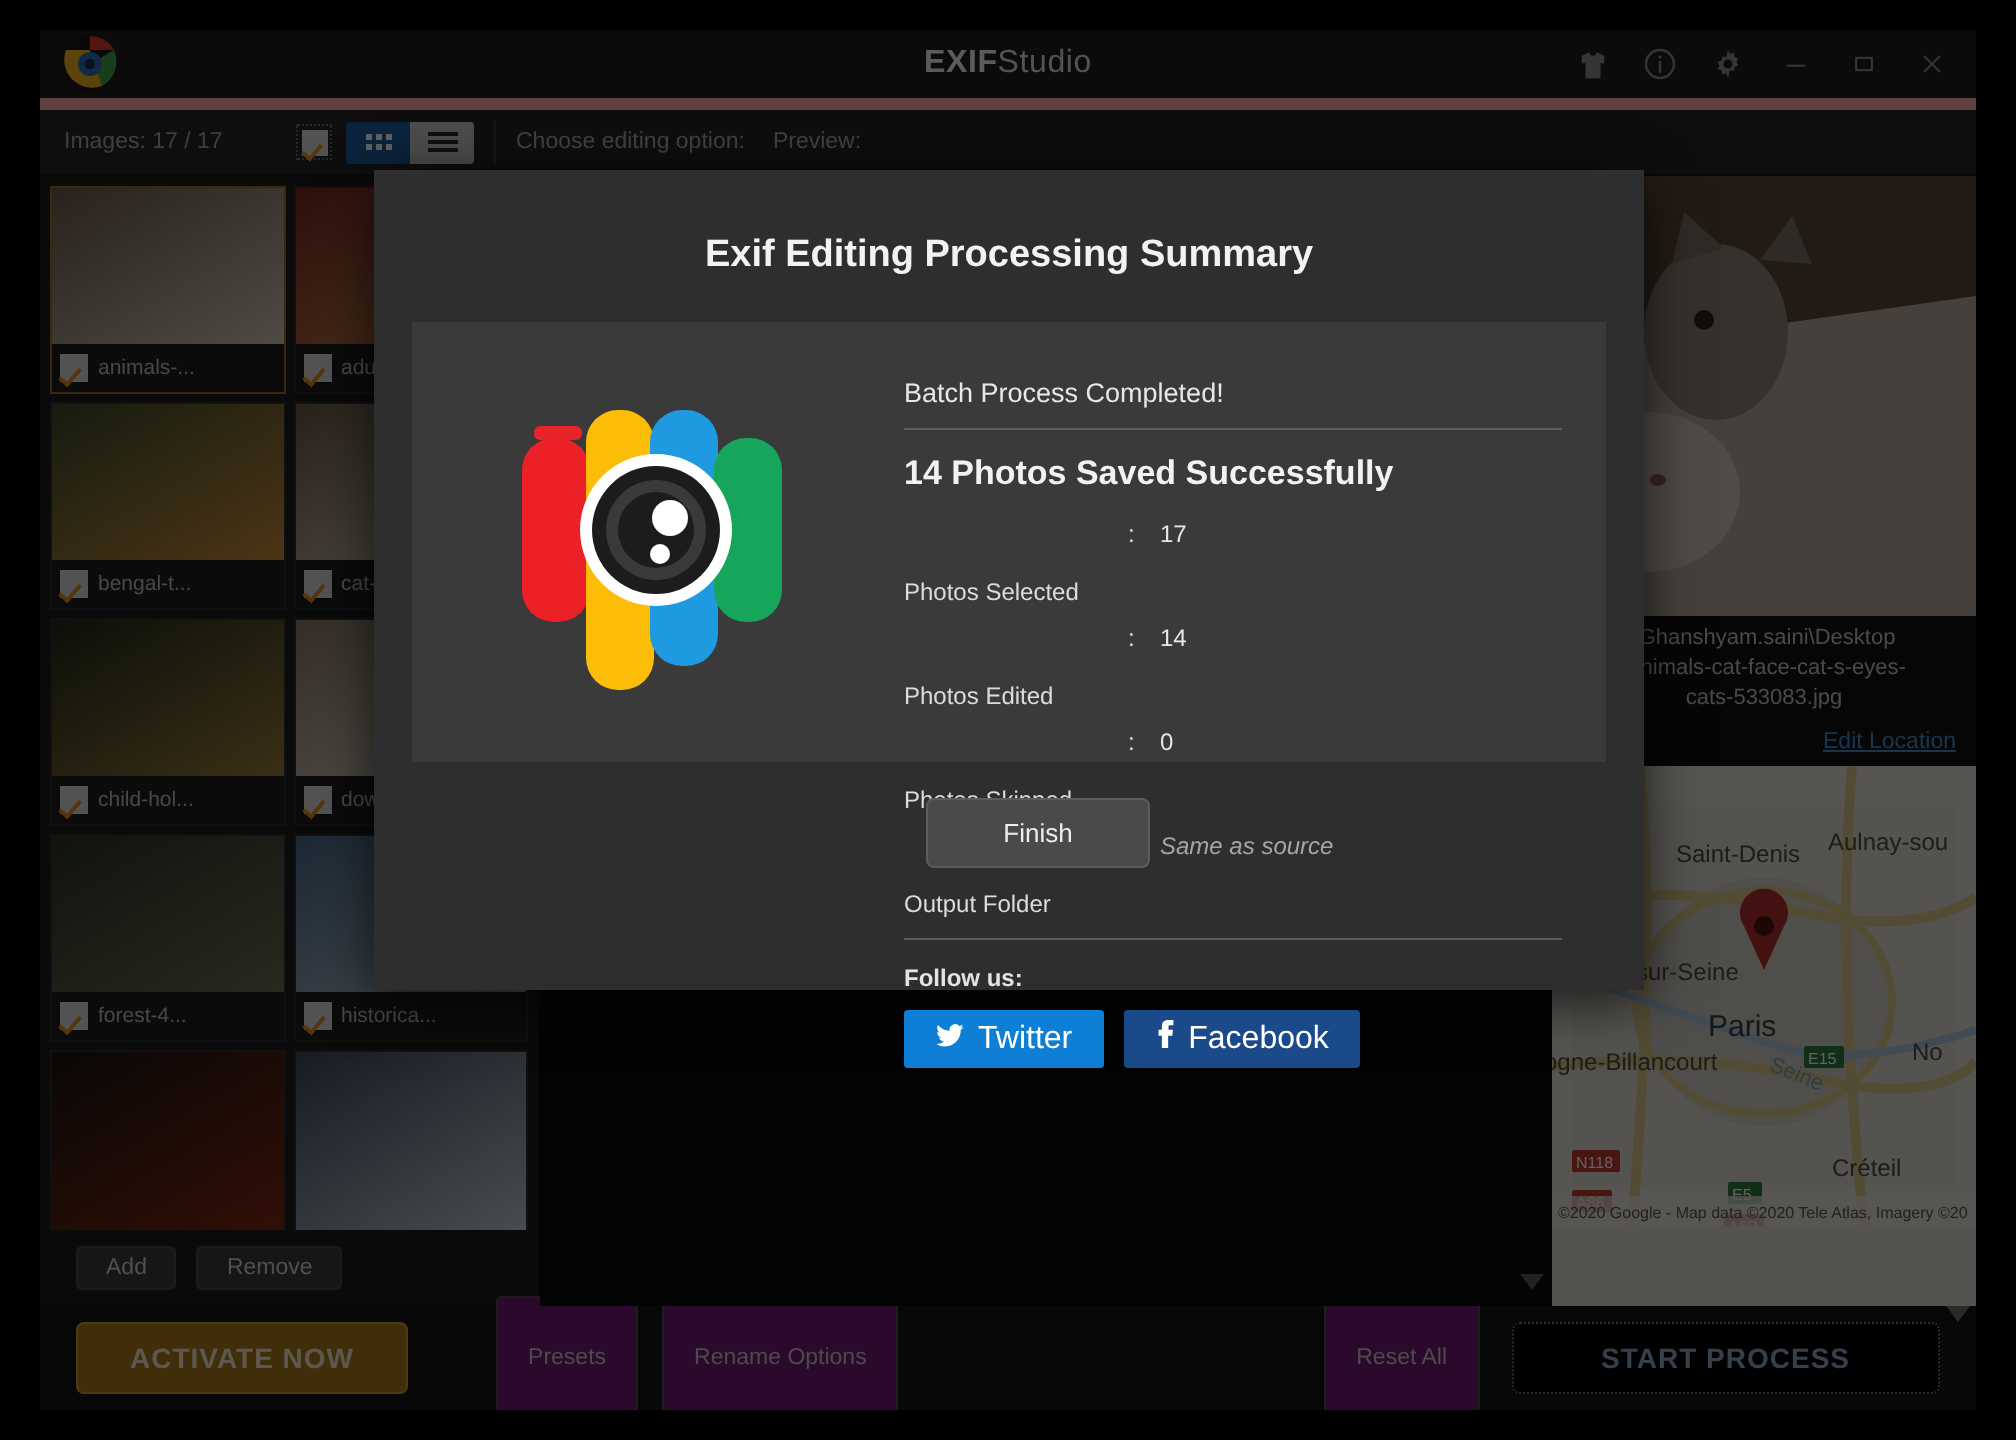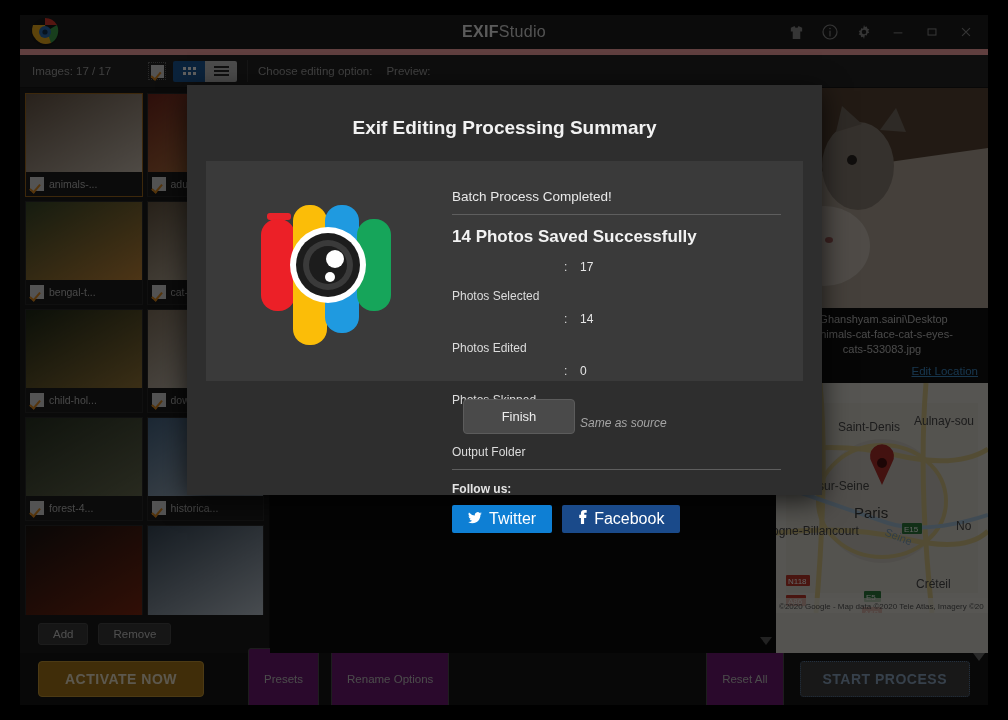--- a/index.html
+++ b/index.html
@@ -173,23 +173,23 @@
     color: #f2e6cd; font-size: 14px; letter-spacing: .5px;
     padding: 9px 26px; font-weight: bold;
   }
   .bb-mid { display: flex; gap: 12px; margin-left: 44px; }
   .btn-grey {
     background: #701a75; border: 1px solid #4d4d4d; border-radius: 3px;
     color: #c4c4c4; font-size: 11.5px; padding: 24px 15px;
   }
   .bb-right { margin-left: auto; display: flex; align-items: center; gap: 16px; }
   .btn-start {
-    background: #404040; border: 1px dotted #5a7fa8; border-radius: 4px;
+    background: #000000; border: 1px dotted #5a7fa8; border-radius: 4px;
     color: #8fa9c4; font-size: 14px; font-weight: bold; letter-spacing: .5px;
-    padding: 9px 22px;
+    padding: 9px 44px;
   }
 
   
   .overlay { position: absolute; inset: 0; background: rgba(0,0,0,.62); }
   .modal {
     position: absolute; left: 167px; top: 70px; width: 635px; height: 410px;
     background: #2e2e2e; box-shadow: 0 6px 26px rgba(0,0,0,.7);
     display: flex; flex-direction: column;
   }
   .modal-title {

